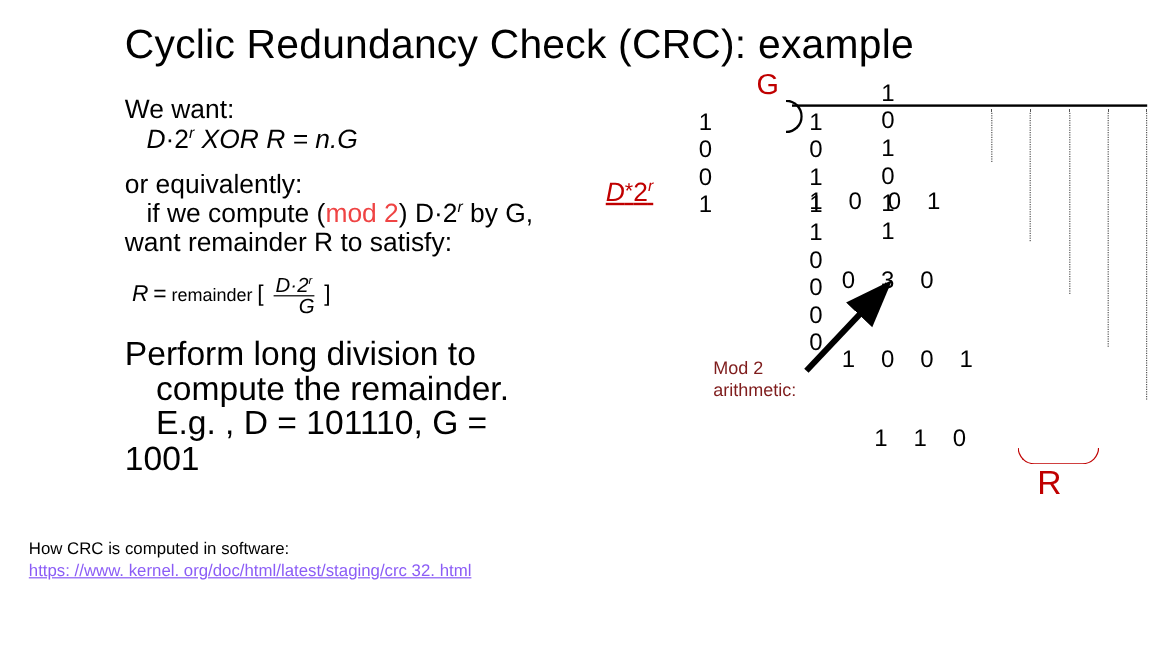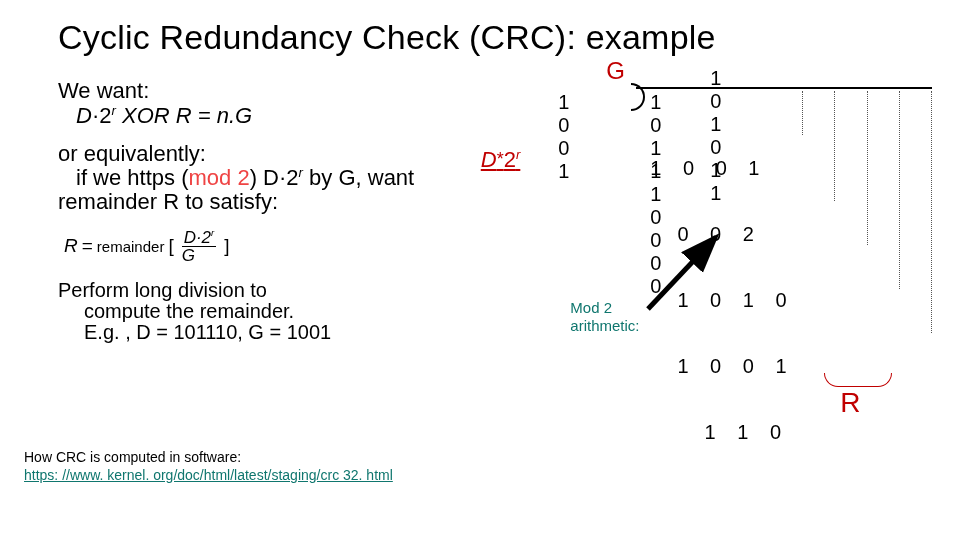--- a/index.html
+++ b/index.html
@@ -1,56 +1,56 @@
 <!DOCTYPE html>
 <html><head>
 <meta charset="utf-8">
 <style>
   * { box-sizing: border-box; margin: 0; padding: 0; }
   html, body { width: 960px; height: 540px; font-family: Arial, Helvetica, sans-serif; background: #fff; color: #000; overflow: hidden; }
-  .slide { position: relative; width: 960px; height: 504px; padding: 18px 40px 0 58px; }
+  .slide { position: relative; width: 960px; height: 504px; padding: 18px 40px 0 104px; }
   .title { font-size: 34px; font-weight: 400; letter-spacing: 0.2px; margin-bottom: 22px; }
   .cols { display: flex; gap: 40px; }
   .left { width: 420px; }
   .right { position: relative; width: 460px; }
   .para { font-size: 22px; line-height: 1.1; margin-bottom: 14px; }
   .indent1 { padding-left: 18px; }
   .indent2 { padding-left: 26px; }
   .ital { font-style: italic; }
   .sup { vertical-align: super; font-size: 60%; }
   .formula { font-size: 19px; margin: 6px 0 16px 6px; display: flex; align-items: center; gap: 4px; }
   .formula .lbl { font-style: italic; }
   .formula .rem { font-size: 15px; }
-  .frac { display: inline-flex; flex-direction: column; align-items: flex-start; line-height: 1.0; margin: 0 4px; }
+  .frac { display: inline-flex; flex-direction: column; align-items: flex-end; line-height: 1.0; margin: 0 4px; }
   .frac .num { border-bottom: 1.5px solid #000; padding: 0 2px; font-style: italic; font-size: 17px; }
   .frac .num .sup { font-size: 55%; }
   .frac .den { font-style: italic; font-size: 17px; }
-  .perform { font-size: 20px; line-height: 1.05; }
+  .perform { font-size: 28px; line-height: 1.05; }
   .red { color: #ef4444; }
   .footer { position: absolute; left: 24px; bottom: 20px; font-size: 14px; line-height: 1.25; }
-  .footer a { color: #0f766e; text-decoration: underline; }
+  .footer a { color: #8b5cf6; text-decoration: underline; }
 
   
   .divwrap { position: absolute; left: 20px; top: -20px; font-family: Arial, sans-serif; font-size: 20px; }
   .g-label { color: #c00000; font-size: 24px; position: absolute; left: 96px; top: -2px; }
   .quotient { position: absolute; left: 200px; top: 8px; letter-spacing: 8px; }
   .divisor { position: absolute; left: 48px; top: 32px; letter-spacing: 8px; }
   .dividend { position: absolute; left: 140px; top: 32px; letter-spacing: 8px; }
   
   .bracket-top { position: absolute; left: 126px; top: 28px; width: 296px; height: 2px; background: #000; }
   .bracket-curve { position: absolute; left: 121px; top: 24px; width: 14px; height: 28px; border: 2px solid #000; border-left: none; border-radius: 0 14px 14px 0; background: transparent; }
 
   .rows { position: absolute; left: 140px; top: 54px; letter-spacing: 8px; line-height: 22px; white-space: pre; }
   .rows div { height: 22px; }
 
   .d2r { position: absolute; right: -10px; top: 88px; color: #c00000; font-size: 22px; font-style: italic; text-decoration: underline; }
   .d2r .star { font-style: normal; font-size: 18px; vertical-align: 2px; }
   .d2r .sup2 { vertical-align: super; font-size: 60%; }
 
-  .note { position: absolute; left: 60px; top: 240px; font-size: 15px; line-height: 1.2; color: #0f766e; }
+  .note { position: absolute; left: 60px; top: 240px; font-size: 15px; line-height: 1.2; color: #7f1d1d; }
 
   .arrow { position: absolute; left: 130px; top: 168px; width: 90px; height: 90px; }
   .arrow svg { width: 100%; height: 100%; }
 
   .r-label { position: absolute; left: 330px; top: 328px; color: #c00000; font-size: 28px; }
 
   .dashlines { position: absolute; left: 140px; top: 32px; pointer-events: none; }
   .dash { position: absolute; top: 0; width: 0; border-left: 1.5px dotted #555; }
 
   .r-arc { position: absolute; left: 314px; top: 314px; width: 68px; height: 14px; border: 1.5px solid #c00000; border-top: none; border-radius: 0 0 34px 34px; }
@@ -66,21 +66,21 @@
       <div class="para">
         <span>We want:</span><br>
         <span class="indent1">
           <span class="ital">D</span><span>·</span><span>2</span><span class="ital sup">r</span><span class="ital">  XOR  R = n.G</span>
         </span>
       </div>
 
       <div class="para">
         <span>or equivalently:</span><br>
         <span class="indent1">
-          <span>if we https (</span><span class="red">mod 2</span><span>) D</span><span>·</span><span>2</span><span class="ital sup">r</span><span> by G, want remainder R to satisfy:</span>
+          <span>if we compute (</span><span class="red">mod 2</span><span>) D</span><span>·</span><span>2</span><span class="ital sup">r</span><span> by G, want remainder R to satisfy:</span>
         </span>
       </div>
 
       <div class="formula">
         <span class="lbl">R</span>
         <span> = </span>
         <span class="rem">remainder</span>
         <span> [</span>
         <span class="frac">
           <span class="num">
@@ -110,22 +110,21 @@
         <div class="dashlines">
           <div class="dash" style="left:152px; height:44px;"></div>
           <div class="dash" style="left:184px; height:110px;"></div>
           <div class="dash" style="left:217px; height:154px;"></div>
           <div class="dash" style="left:249px; height:198px;"></div>
           <div class="dash" style="left:281px; height:242px;"></div>
         </div>
 
         <div class="rows">
           <div>1 0 0 1</div>
-          <div>  0 0 2</div>
-          <div>  1 0 1 0</div>
+          <div>  0 3 0</div>
           <div>  1 0 0 1</div>
           <div>    1 1 0</div>
           
           
           
           
           
           
         </div>
 

